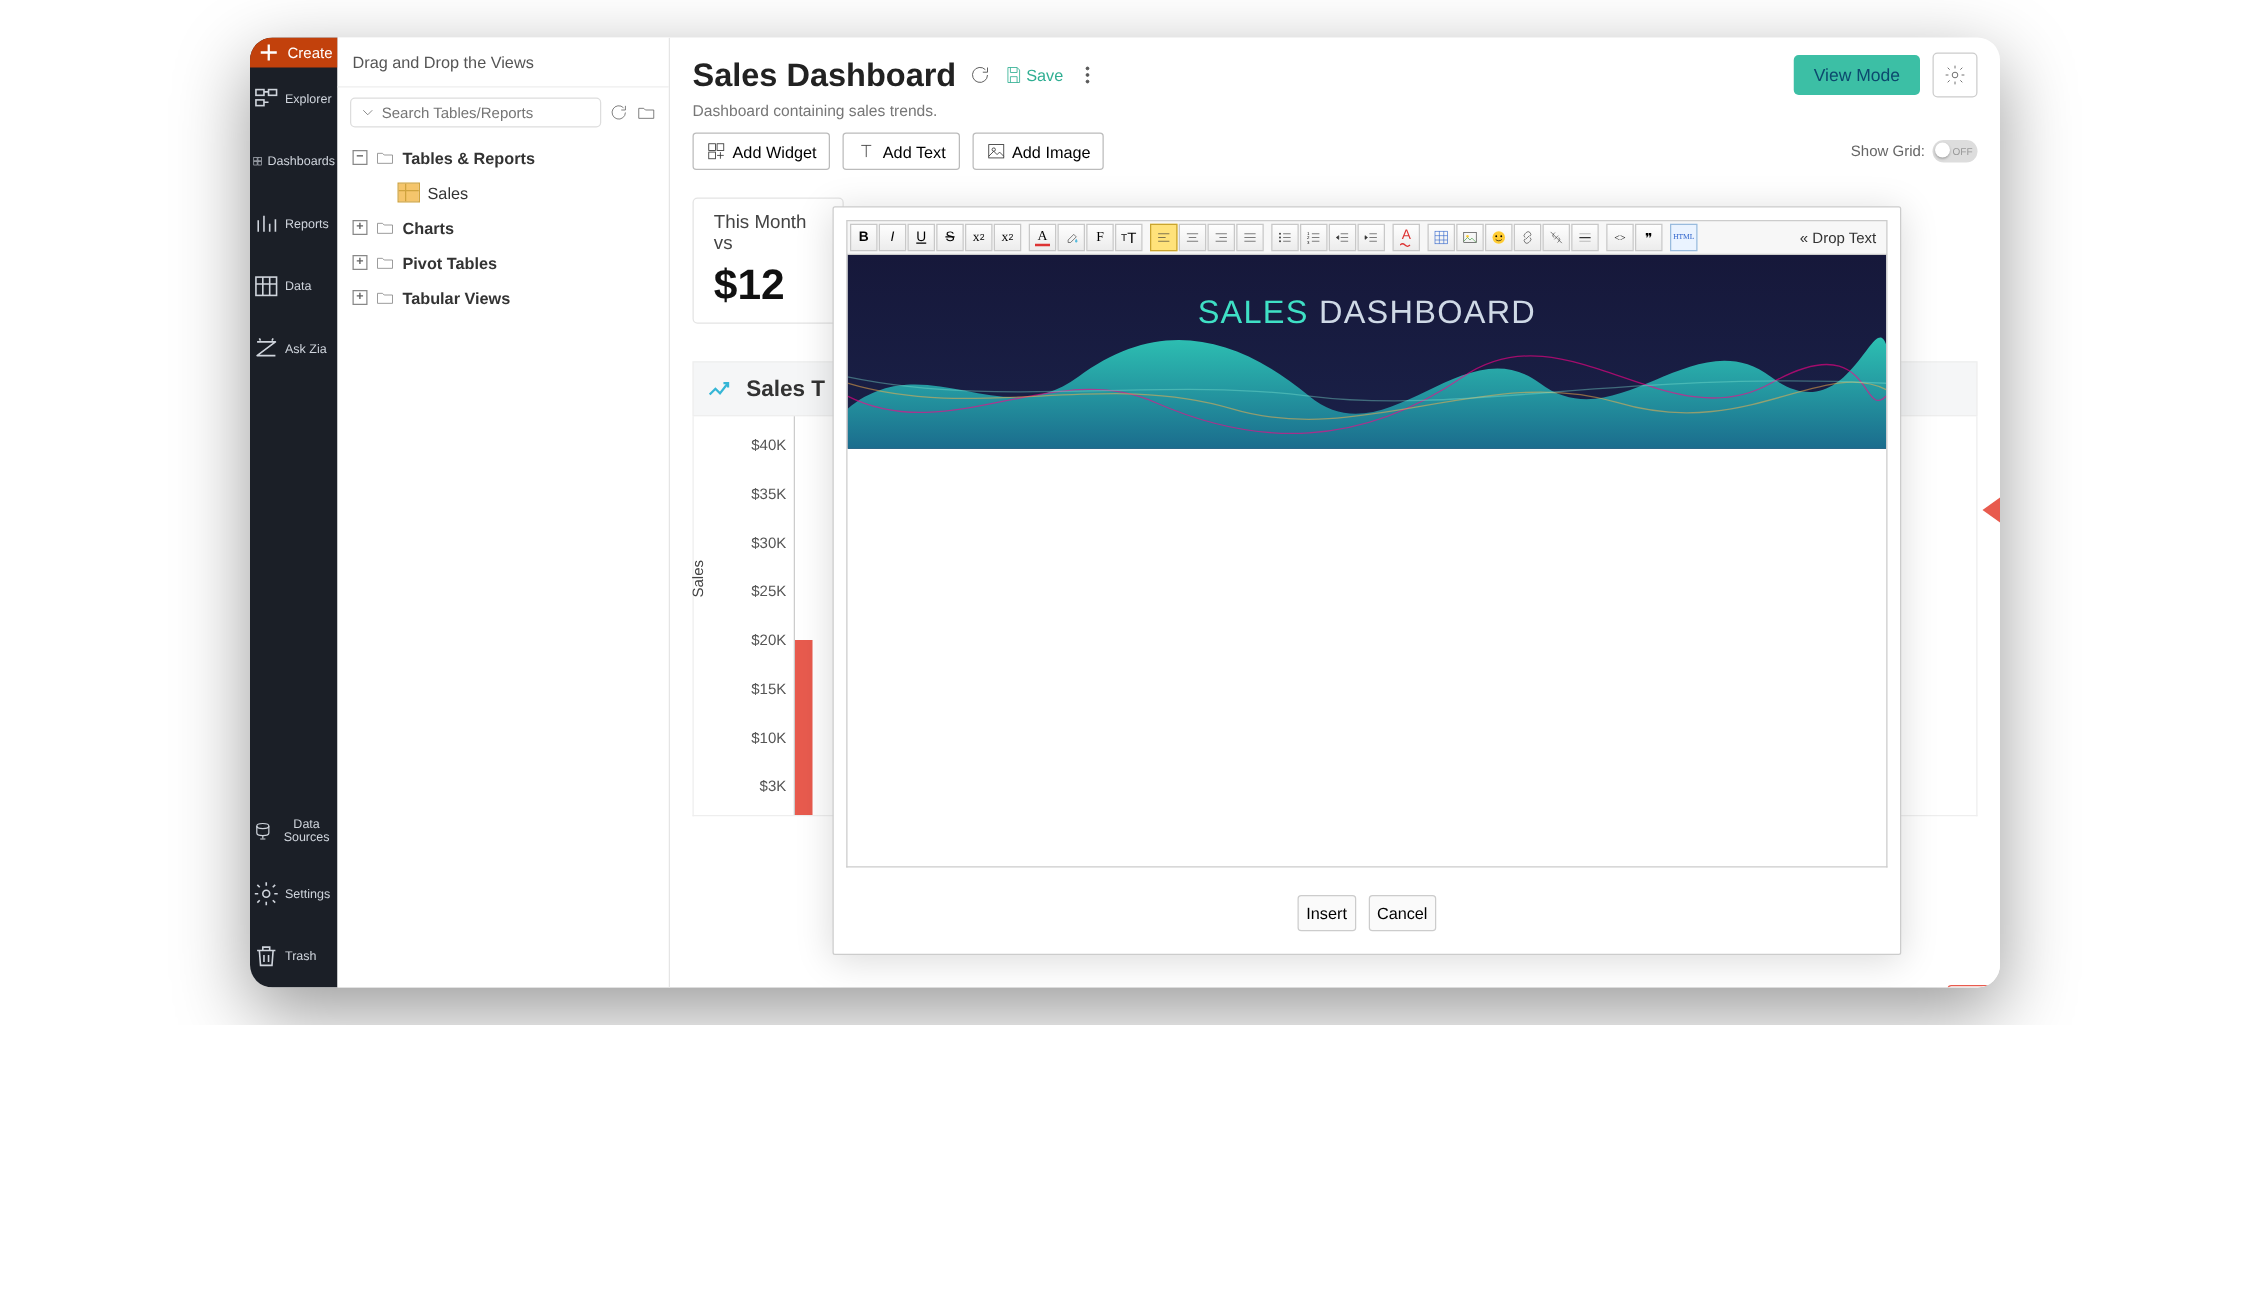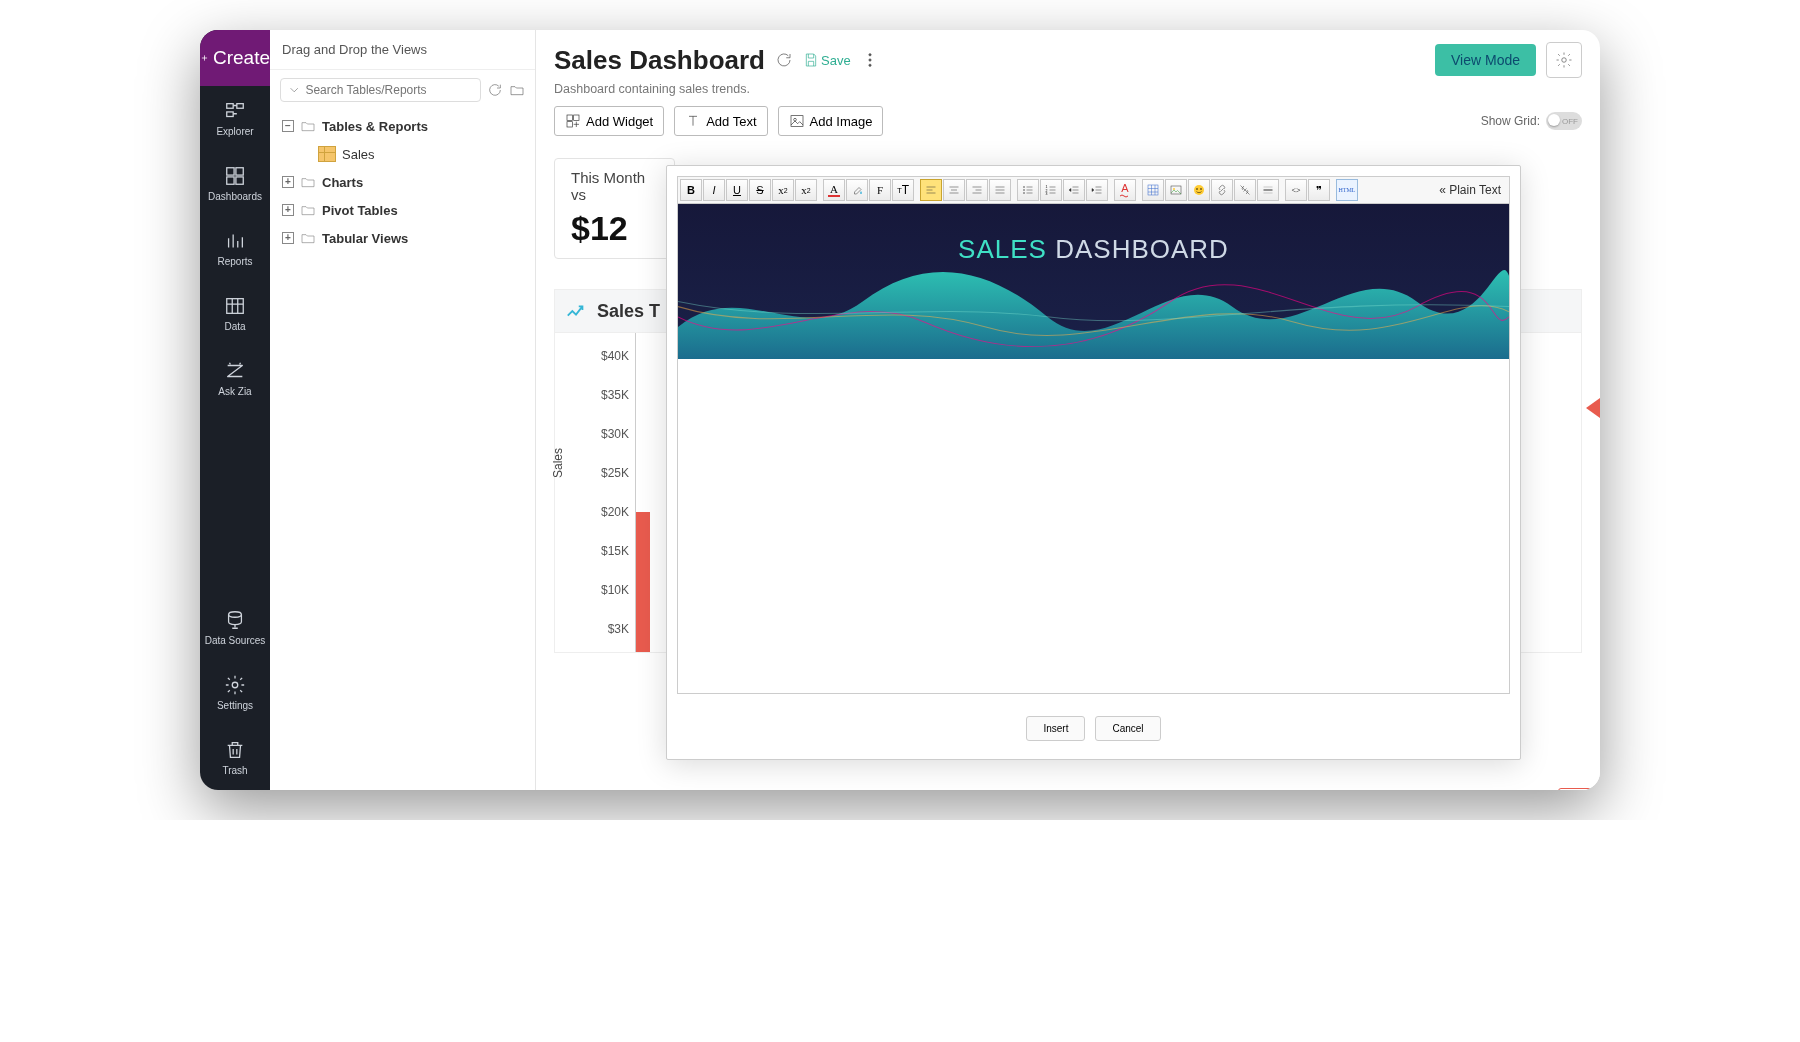--- a/index.html
+++ b/index.html
@@ -1,22 +1,22 @@
 <!DOCTYPE html>
 <html><head>
 <meta charset="utf-8">
 <style>
 * { box-sizing: border-box; margin: 0; padding: 0; font-family: -apple-system, BlinkMacSystemFont, "Segoe UI", Arial, sans-serif; }
 body { background: #fff; padding: 30px; }
 .app-frame { width: 1400px; height: 760px; margin: 0 auto; border-radius: 18px; overflow: hidden; box-shadow: 0 20px 60px rgba(0,0,0,0.4); position: relative; display: flex; background: #fff; }
 
 
 .vnav { width: 70px; background: #1b1f27; display: flex; flex-direction: column; color: #cfd4dc; font-size: 10px; }
-.vnav .create { background: #701a75; color: #fff; font-size: 19px; height: 56px; display:flex; align-items:center; justify-content:center; gap:4px; cursor:pointer; }
-.vnav .nav-item { display:flex; flex-direction:column; align-items:center; padding: 14px 2px; gap:4px; cursor:pointer; }
+.vnav .create { background: #c2410c; color: #fff; font-size: 12px; height: 24px; display:flex; align-items:center; justify-content:center; gap:4px; cursor:pointer; }
+.vnav .nav-item { display:flex; align-items:center; padding: 14px 2px; gap:4px; cursor:pointer; }
 .vnav .nav-grow { flex:1; }
 .vnav svg { width: 22px; height: 22px; stroke:#cfd4dc; fill:none; stroke-width:1.4; }
 .vnav .label { font-size:10px; color:#cfd4dc; text-align:center; }
 
 
 .explorer { width: 266px; border-right:1px solid #e5e5e5; background:#fff; display:flex; flex-direction:column; }
 .explorer .hdr { height:40px; display:flex; align-items:center; padding:0 12px; font-size:13px; color:#555; border-bottom:1px solid #eee; }
 .explorer .searchrow { display:flex; align-items:center; gap:6px; padding:8px 10px; }
 .explorer .searchbox { flex:1; display:flex; align-items:center; border:1px solid #ddd; border-radius:4px; padding:3px 6px; font-size:12px; color:#888; gap:4px; }
 .explorer .searchbox input { border:none; outline:none; width:100%; font-size:12px; }
@@ -80,21 +80,21 @@
 .rt-btn.sel { background:#ffe27a; border-color:#c9a42e; }
 .rt-sep { width:4px; }
 .plain-text { margin-left:auto; font-size:12px; color:#333; cursor:pointer; padding-right:6px; }
 .editor-canvas { border:1px solid #ccc; border-top:none; height:490px; background:#fff; overflow:hidden; }
 .banner { width:100%; height:155px; background:linear-gradient(#16183a,#1a2149); position:relative; overflow:hidden; }
 .banner .waves { position:absolute; inset:0; }
 .banner .title { position:absolute; left:0; right:0; top:30px; text-align:center; font-size:26px; letter-spacing:1px; font-weight:300; }
 .banner .t1 { color:#3fe0c5; font-weight:500; }
 .banner .t2 { color:#cfd9e6; }
 .modal-footer { display:flex; justify-content:center; gap:10px; padding:12px 0 18px 0; }
-.m-btn { border:1px solid #ccc; background:#fafafa; padding:6px 16px; border-radius:3px; font-size:10px; cursor:pointer; }
+.m-btn { border:1px solid #ccc; background:#fafafa; padding:6px 6px; border-radius:3px; font-size:13px; cursor:pointer; }
 </style>
 </head>
 <body>
 
 <div class="app-frame">
 
   <div class="vnav">
     <div class="create">
       <svg viewBox="0 0 24 24">
           <path d="M12 5v14M5 12h14" stroke="#fff" stroke-width="2"></path>
@@ -433,21 +433,21 @@
             <svg width="12" height="12" viewBox="0 0 24 24">
               <path d="M3 6h18M3 18h18" stroke="#999"></path>
               <path d="M3 12h18" stroke="#333" stroke-width="2"></path>
             </svg>
           </div>
         <div class="rt-sep"></div>
         <div class="rt-btn" style="font-size:8px;">&lt;&gt;</div>
         <div class="rt-btn" style="font-family:serif;">❞</div>
         <div class="rt-sep"></div>
         <div class="rt-btn" style="font-size:6px;background:#eaf3ff;color:#36c;border-color:#9bd;">HTML</div>
-        <span class="plain-text">« Plain Text</span>
+        <span class="plain-text">« Drop Text</span>
       </div>
       <div class="editor-canvas">
         <div class="banner">
           <svg class="waves" viewBox="0 0 810 155" preserveAspectRatio="none">
             <defs>
               <linearGradient id="g1" x1="0" y1="0" x2="0" y2="1">
                 <stop offset="0" stop-color="#2ec8b8"></stop>
                   <stop offset="1" stop-color="#1a6c8f"></stop>
               </linearGradient>
             </defs>

